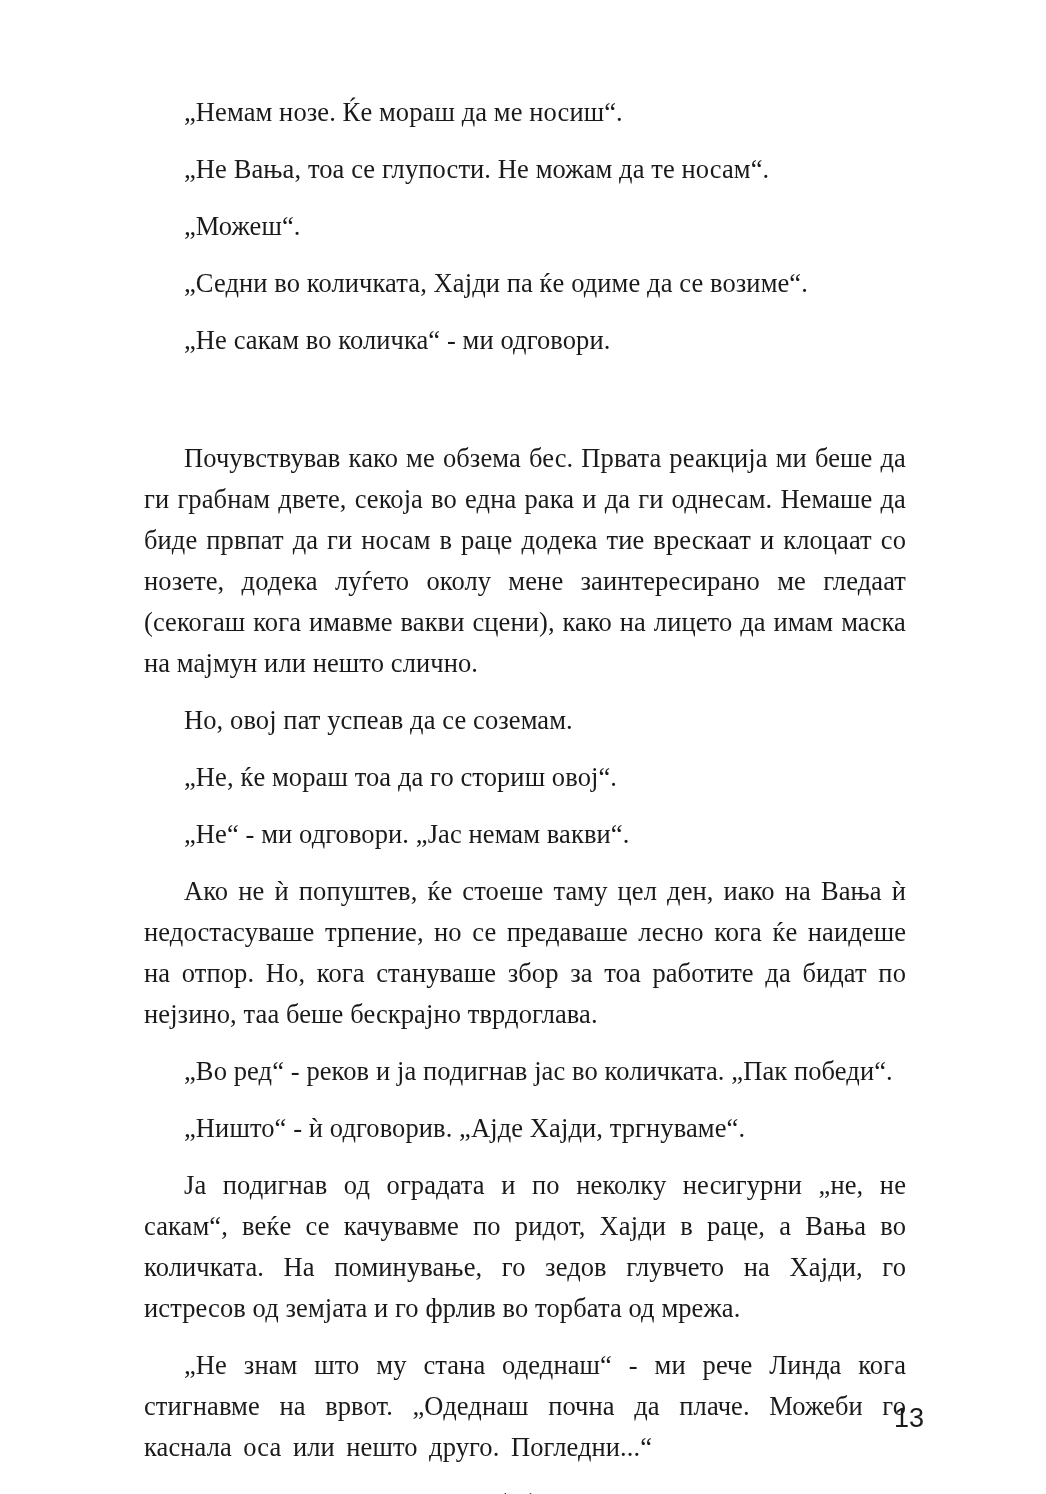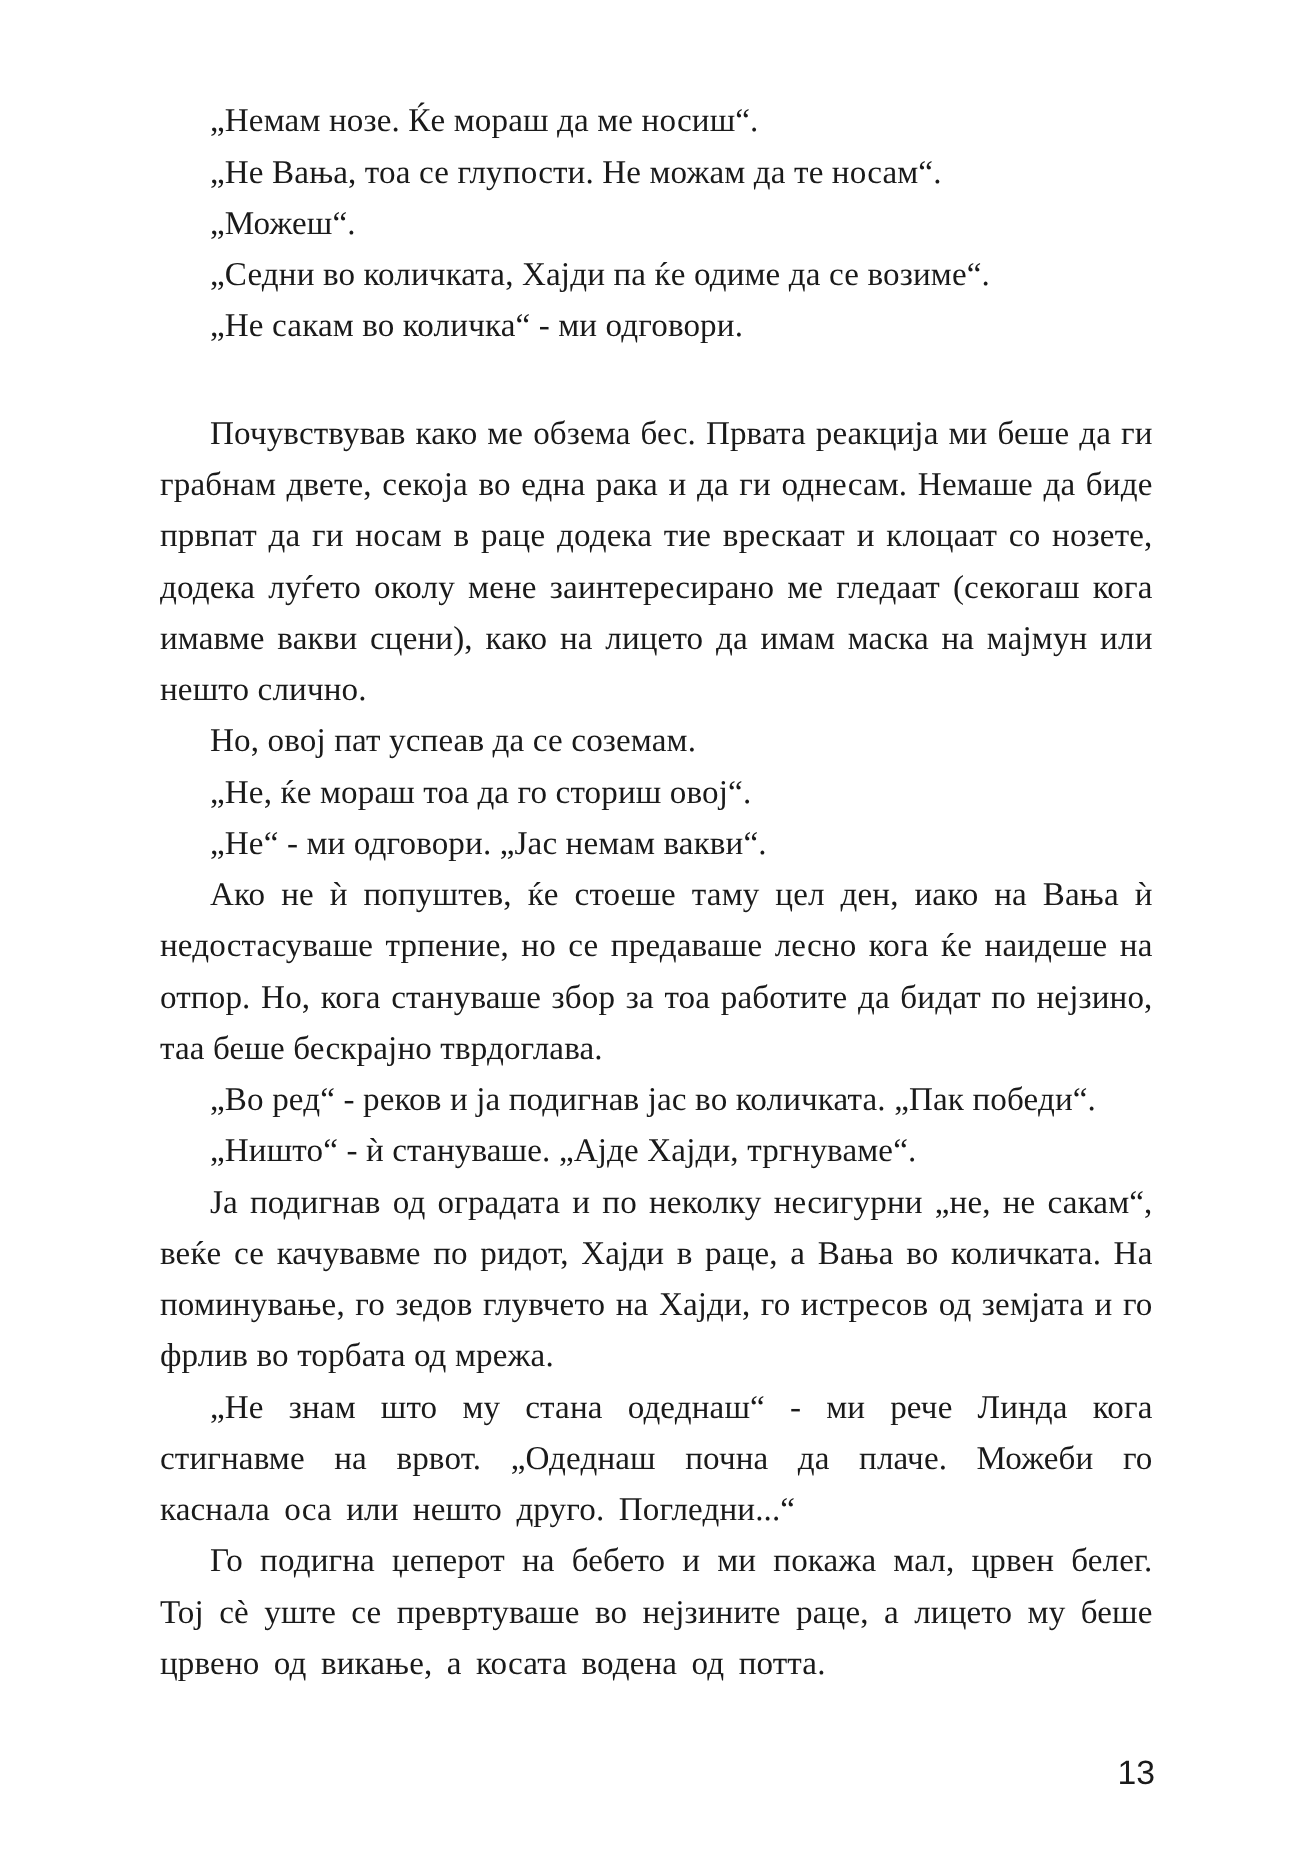--- a/index.html
+++ b/index.html
@@ -17,21 +17,21 @@
     font-family: "Liberation Serif", "DejaVu Serif", serif;
     color: #1a1a1a;
   }
   .text-column {
     position: absolute;
     left: 128px;
     top: 76px;
     width: 794px;
   }
   p.para {
-    margin: 0;
+    margin: 16px;
     font-size: 26.5px;
     line-height: 41px;
     text-align: justify;
     text-justify: inter-word;
     text-indent: 40px;
     hyphens: none;
     -webkit-hyphens: none;
     letter-spacing: 0.1px;
   }
   
@@ -86,21 +86,21 @@
       <p class="para dialogue">„Не, ќе мораш тоа да го сториш овој“.</p>
       <p class="para dialogue">„Не“ - ми одговори. „Јас немам вакви“.</p>
     </div>
 
     <div>
       <p class="para justified">Ако не ѝ попуштев, ќе стоеше таму цел ден, иако на Вања ѝ недостасуваше трпение, но се предаваше лесно кога ќе наидеше на отпор. Но, кога стануваше збор за тоа работите да бидат по нејзино, таа беше бескрајно тврдоглава.</p>
     </div>
 
     <div>
       <p class="para dialogue">„Во ред“ - реков и ја подигнав јас во количката. „Пак победи“.</p>
-      <p class="para dialogue">„Ништо“ - ѝ стануваше. „Ајде Хајди, тргнуваме“.</p>
+      <p class="para dialogue">„Ништо“ - ѝ одговорив. „Ајде Хајди, тргнуваме“.</p>
     </div>
 
     <div>
       <p class="para justified">Ја подигнав од оградата и по неколку несигурни „не, не сакам“, веќе се качувавме по ридот, Хајди в раце, а Вања во количката. На поминување, го зедов глувчето на Хајди, го истресов од земјата и го фрлив во торбата од мрежа.</p>
     </div>
 
     <div>
       <p class="para justified wide-spaced">„Не знам што му стана одеднаш“ - ми рече Линда кога стигнавме на врвот. „Одеднаш почна да плаче. Можеби го каснала оса или нешто друго. Погледни...“</p>
     </div>
 

